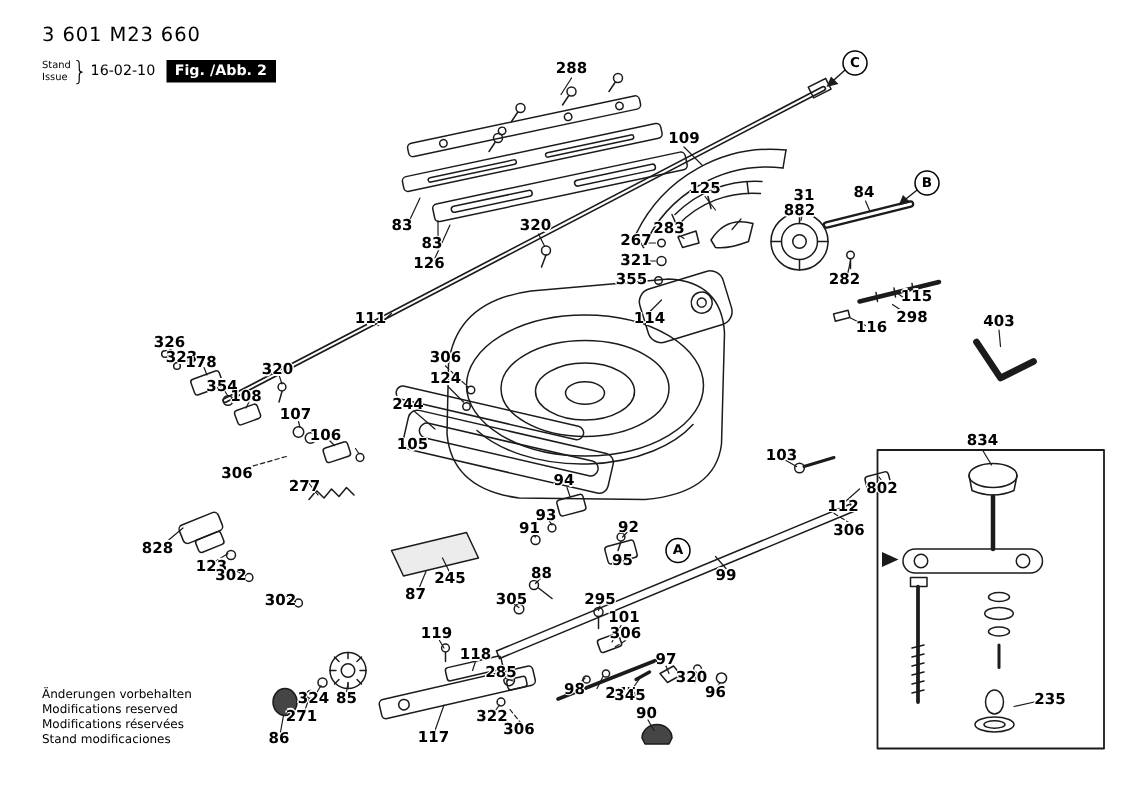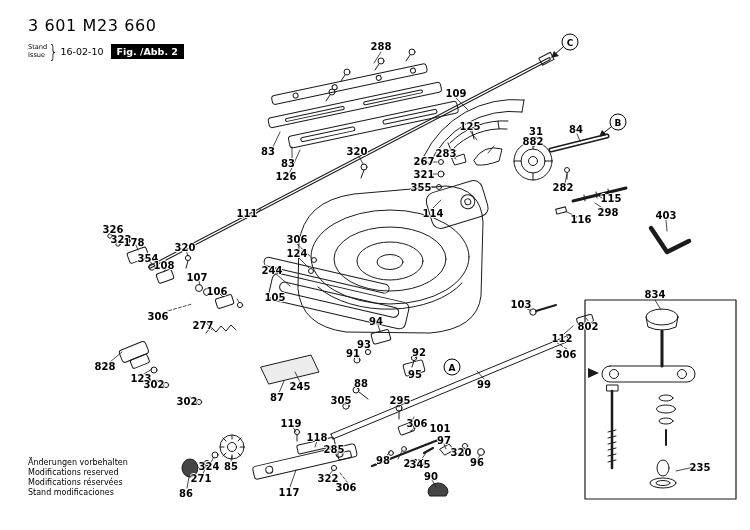--- a/index.html
+++ b/index.html
@@ -8,21 +8,21 @@
   svg.art{position:absolute;left:0;top:0;}
   .labels-layer{position:absolute;left:0;top:0;width:750px;height:530px;pointer-events:none;}
   .plabel{position:absolute;transform:translate(-50%,-50%);font-size:10px;font-weight:bold;
           white-space:nowrap;color:#000;
           text-shadow:1px 0 0 #fff,-1px 0 0 #fff,0 1px 0 #fff,0 -1px 0 #fff;}
   .marker{position:absolute;transform:translate(-50%,-50%);width:15px;height:15px;
           border:1.4px solid #000;border-radius:50%;background:#fff;
           display:flex;align-items:center;justify-content:center;
           font-size:9px;font-weight:bold;}
   .header{position:absolute;left:28px;top:16px;}
-  .doc-number{font-size:16px;letter-spacing:.6px;}
+  .doc-number{font-size:13px;letter-spacing:.6px;}
   .issue-row{display:flex;align-items:center;margin-top:7px;}
   .stand-issue{display:flex;flex-direction:column;font-size:6.6px;line-height:7.6px;}
   .brace{font-size:16px;font-weight:300;margin:0 2px 0 1px;transform:scaleY(1.1);}
   .date{font-size:9.5px;margin-right:7px;}
   .fig-badge{background:#000;color:#fff;font-size:9.5px;font-weight:bold;padding:2px 6px;}
   .footer{position:absolute;left:28px;top:458px;font-size:8px;line-height:10px;}
 </style>
 </head>
 <body>
 
@@ -376,21 +376,21 @@
       <div class="plabel" style="left: 154px; top: 384px;">302</div>
       <div class="plabel" style="left: 187px; top: 401px;">302</div>
       <div class="plabel" style="left: 300px; top: 386px;">245</div>
       <div class="plabel" style="left: 277px; top: 397px;">87</div>
       <div class="plabel" style="left: 361px; top: 383px;">88</div>
       <div class="plabel" style="left: 341px; top: 400px;">305</div>
       <div class="plabel" style="left: 415px; top: 374px;">95</div>
       <div class="plabel" style="left: 400px; top: 400px;">295</div>
       <div class="plabel" style="left: 484px; top: 384px;">99</div>
       <div class="plabel" style="left: 291px; top: 423px;">119</div>
-      <div class="plabel" style="left: 416px; top: 428px; margin-left: 24px;">101</div>
+      <div class="plabel" style="left: 416px; top: 412px;">101</div>
       <div class="plabel" style="left: 417px; top: 423px;">306</div>
       <div class="plabel" style="left: 317px; top: 437px;">118</div>
       <div class="plabel" style="left: 334px; top: 449px;">285</div>
       <div class="plabel" style="left: 444px; top: 440px;">97</div>
       <div class="plabel" style="left: 461px; top: 452px;">320</div>
       <div class="plabel" style="left: 477px; top: 462px;">96</div>
       <div class="plabel" style="left: 383px; top: 460px;">98</div>
       <div class="plabel" style="left: 397px; top: 463px; margin-left: 17px;">275</div>
       <div class="plabel" style="left: 420px; top: 464px;">345</div>
       <div class="plabel" style="left: 431px; top: 476px;">90</div>

